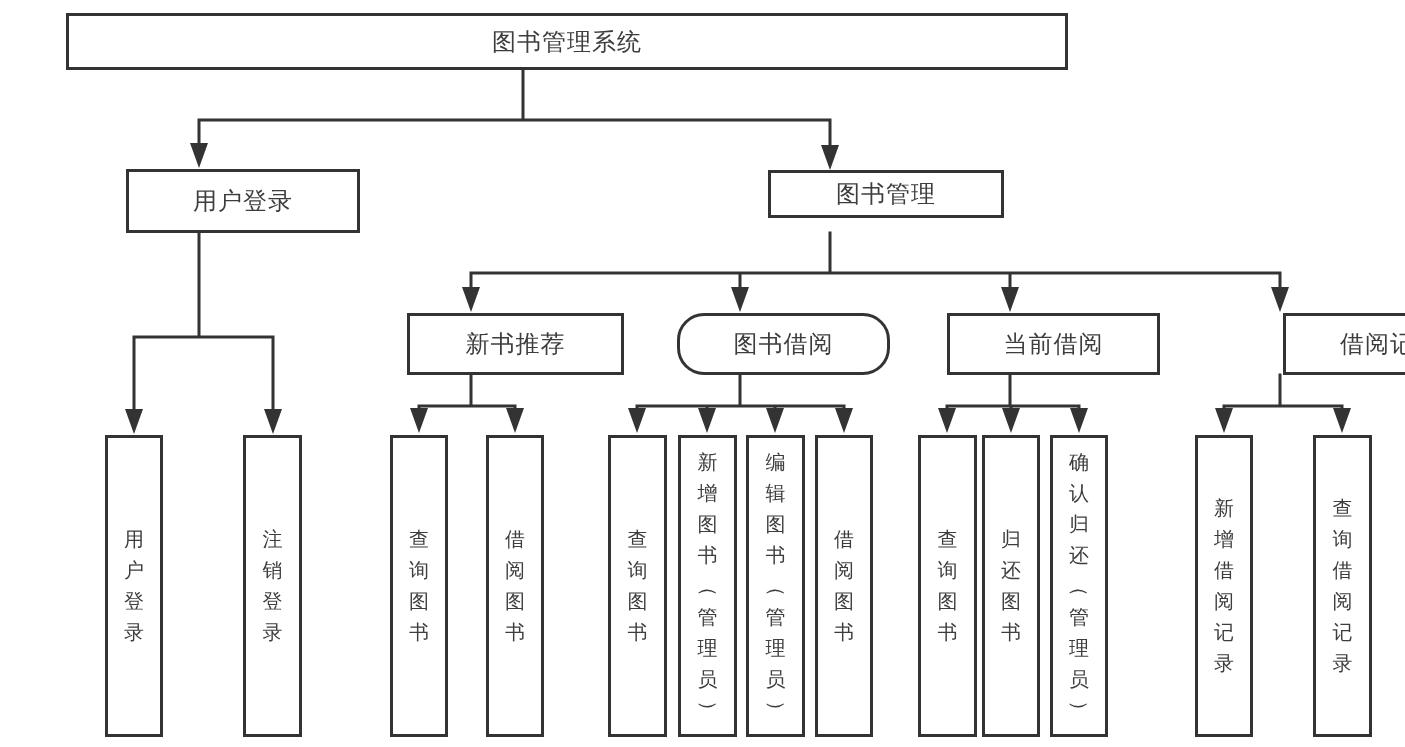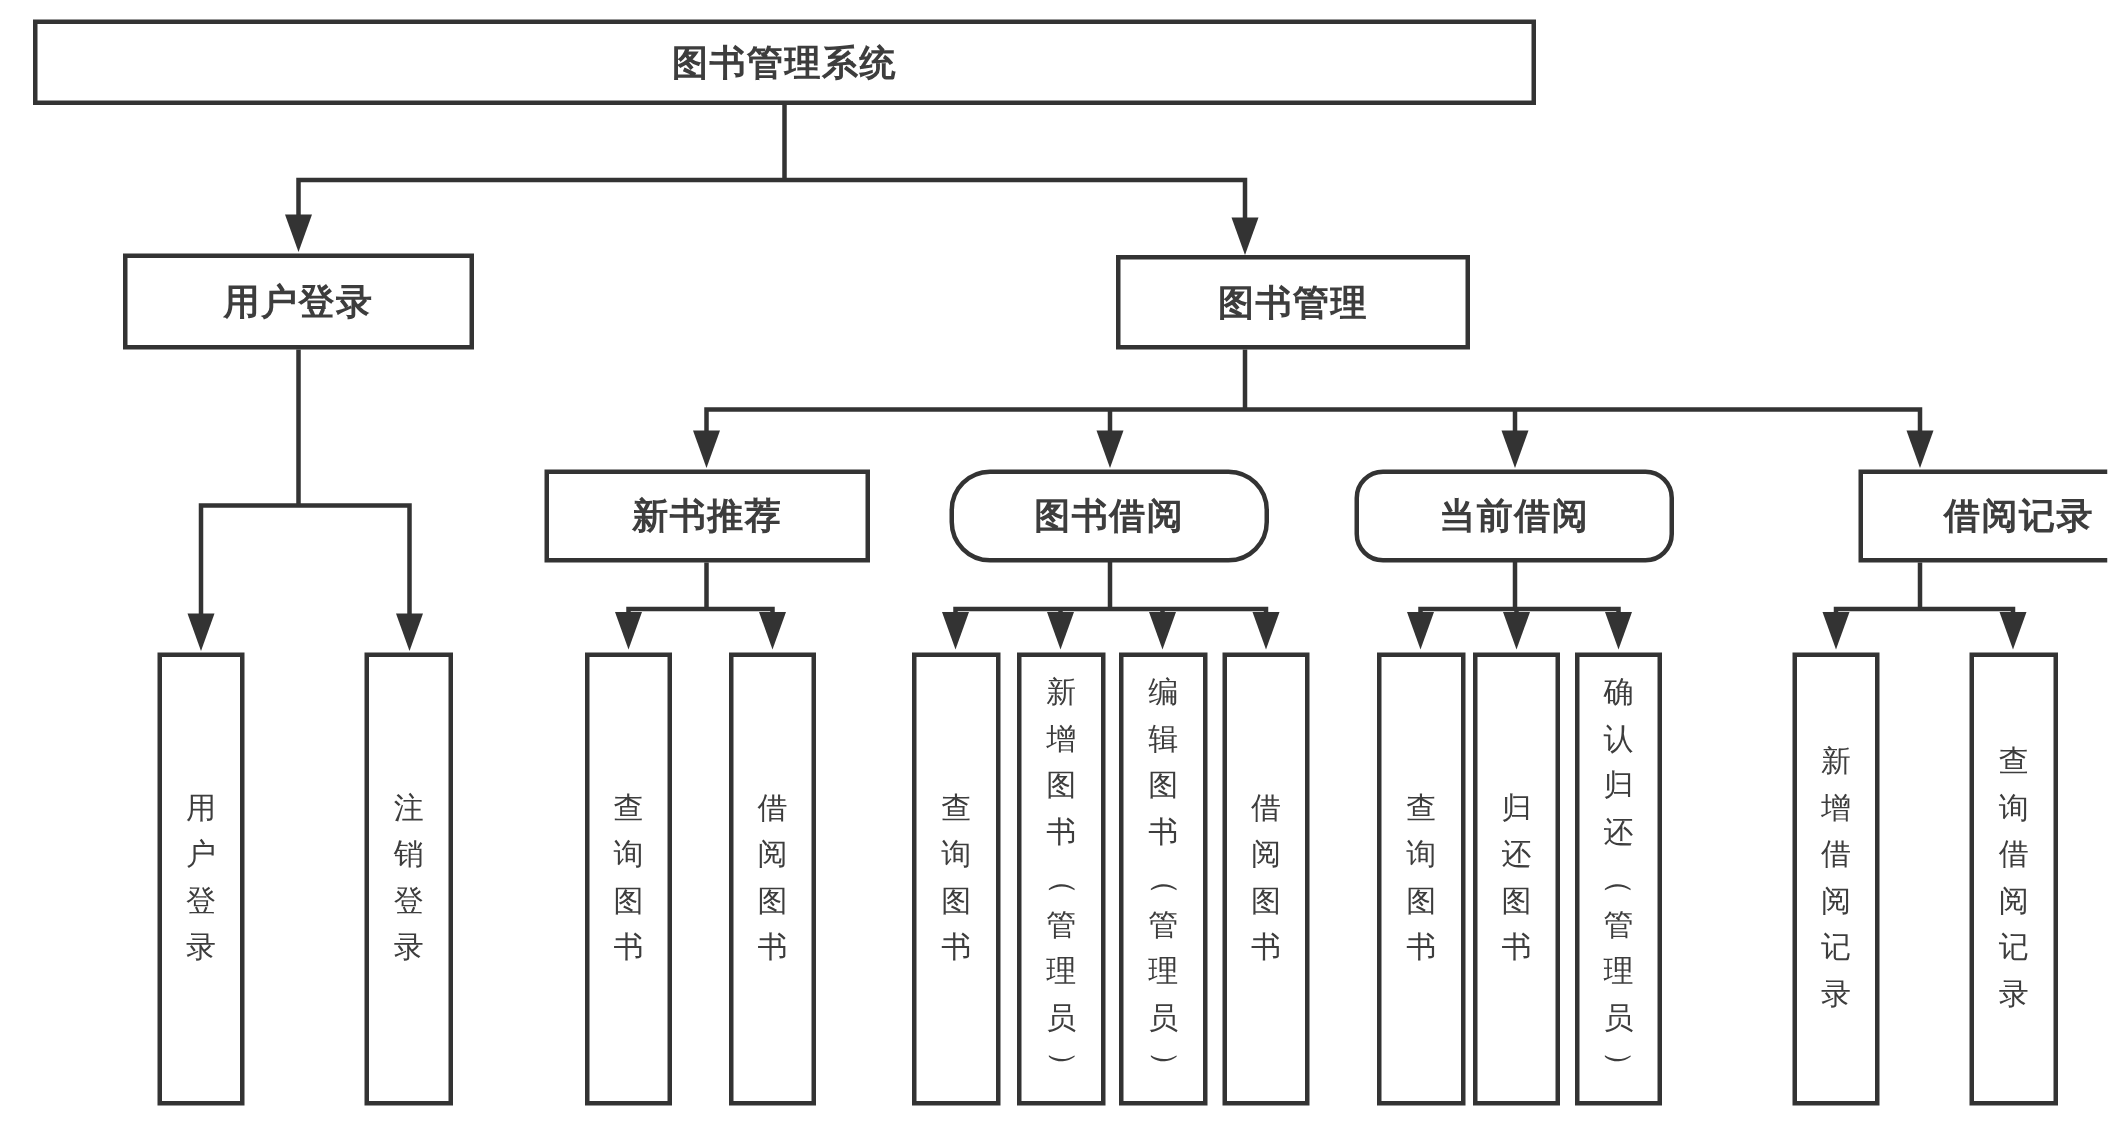--- a/index.html
+++ b/index.html
@@ -28,22 +28,23 @@
     fill:var(--line-color);stroke:none;
   }
   .node{
     position:absolute;z-index:2;
     background:var(--box-fill);
     border:3px solid var(--line-color);
     display:flex;align-items:center;justify-content:center;
     color:var(--text-color);
   }
   .hnode{
-    font-size:24px;letter-spacing:1px;font-weight:700;
+    font-size:24px;letter-spacing:1px;font-weight:400;
     white-space:nowrap;
+    margin-left:44px;
   }
   .vnode{
     flex-direction:column;
     font-size:20px;font-weight:500;
   }
   .vchar{display:block;line-height:31px;text-align:center;}
   .vrot{transform:rotate(90deg);}
   .watermark{
     position:absolute;z-index:3;
     right:8px;top:715px;
@@ -83,25 +84,25 @@
     <polygon points="938,408 956,408 947,433"></polygon>
     <polygon points="1002,408 1020,408 1011,433"></polygon>
     <polygon points="1070,408 1088,408 1079,433"></polygon>
     <polygon points="1215,408 1233,408 1224,433"></polygon>
     <polygon points="1333,408 1351,408 1342,433"></polygon>
   </svg>
 
   <div class="node hnode" style="left:22px;top:13px;width:1002px;height:57px;">图书管理系统</div>
 
   <div class="node hnode" style="left:82px;top:169px;width:234px;height:64px;text-align:center;">用户登录</div>
-  <div class="node hnode" style="left:744px;top:170px;width:236px;height:63px;">图书管理</div>
+  <div class="node hnode" style="left:724px;top:170px;width:236px;height:48px;">图书管理</div>
 
   <div class="node hnode" style="left:363px;top:313px;width:217px;height:62px;">新书推荐</div>
   <div class="node hnode" style="left:633px;top:313px;width:213px;height:62px;border-radius:27px;">图书借阅</div>
-  <div class="node hnode" style="left:903px;top:313px;width:213px;height:62px;border-radius:19px;">当前借阅</div>
+  <div class="node hnode" style="left:903px;top:313px;width:213px;height:62px;">当前借阅</div>
   <div class="node hnode" style="left:1239px;top:313px;width:214px;height:62px;">借阅记录</div>
 
   <div class="node vnode" style="left:105px;top:435px;width:58px;height:302px;">
       <span class="vchar">用</span>
       <span class="vchar">户</span>
       <span class="vchar">登</span>
       <span class="vchar">录</span>
     </div>
   <div class="node vnode" style="left:243px;top:435px;width:59px;height:302px;">
       <span class="vchar">注</span>

